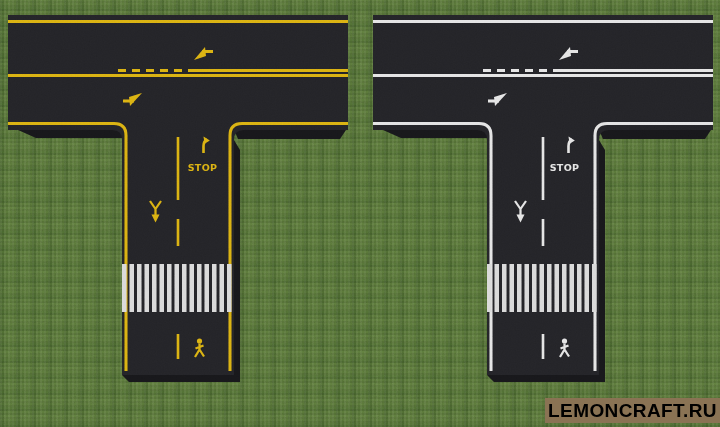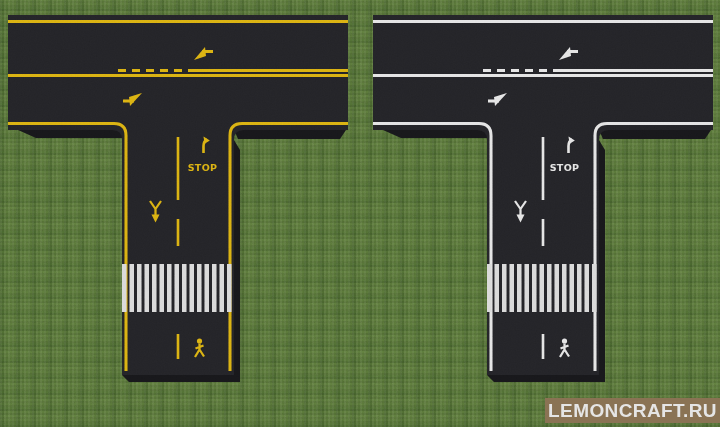--- a/index.html
+++ b/index.html
@@ -13,21 +13,21 @@
       repeating-linear-gradient(0deg, rgba(40,72,26,0.14) 0 4px, transparent 4px 8px, rgba(135,165,95,0.07) 8px 12px, transparent 12px 16px);
     font-family:"Liberation Sans",sans-serif;
   }
   .roads-svg{position:absolute;left:0;top:0;}
   .watermark{
     position:absolute;left:545px;top:398px;width:175px;height:25px;
     background:#8a7354;
     display:flex;align-items:center;justify-content:center;
   }
   .watermark span{
-    font-weight:bold;font-size:19px;line-height:1;color:#e5e5e5;letter-spacing:.4px;
+    font-weight:bold;font-size:19px;line-height:1;color:#000000;letter-spacing:.4px;
     font-family:"Liberation Sans",sans-serif;
   }
   .stop-text{
     font-family:"DejaVu Sans",sans-serif;font-weight:bold;font-size:9.5px;letter-spacing:.3px;
   }
 </style>
 </head>
 <body>
 
 <div class="scene">

